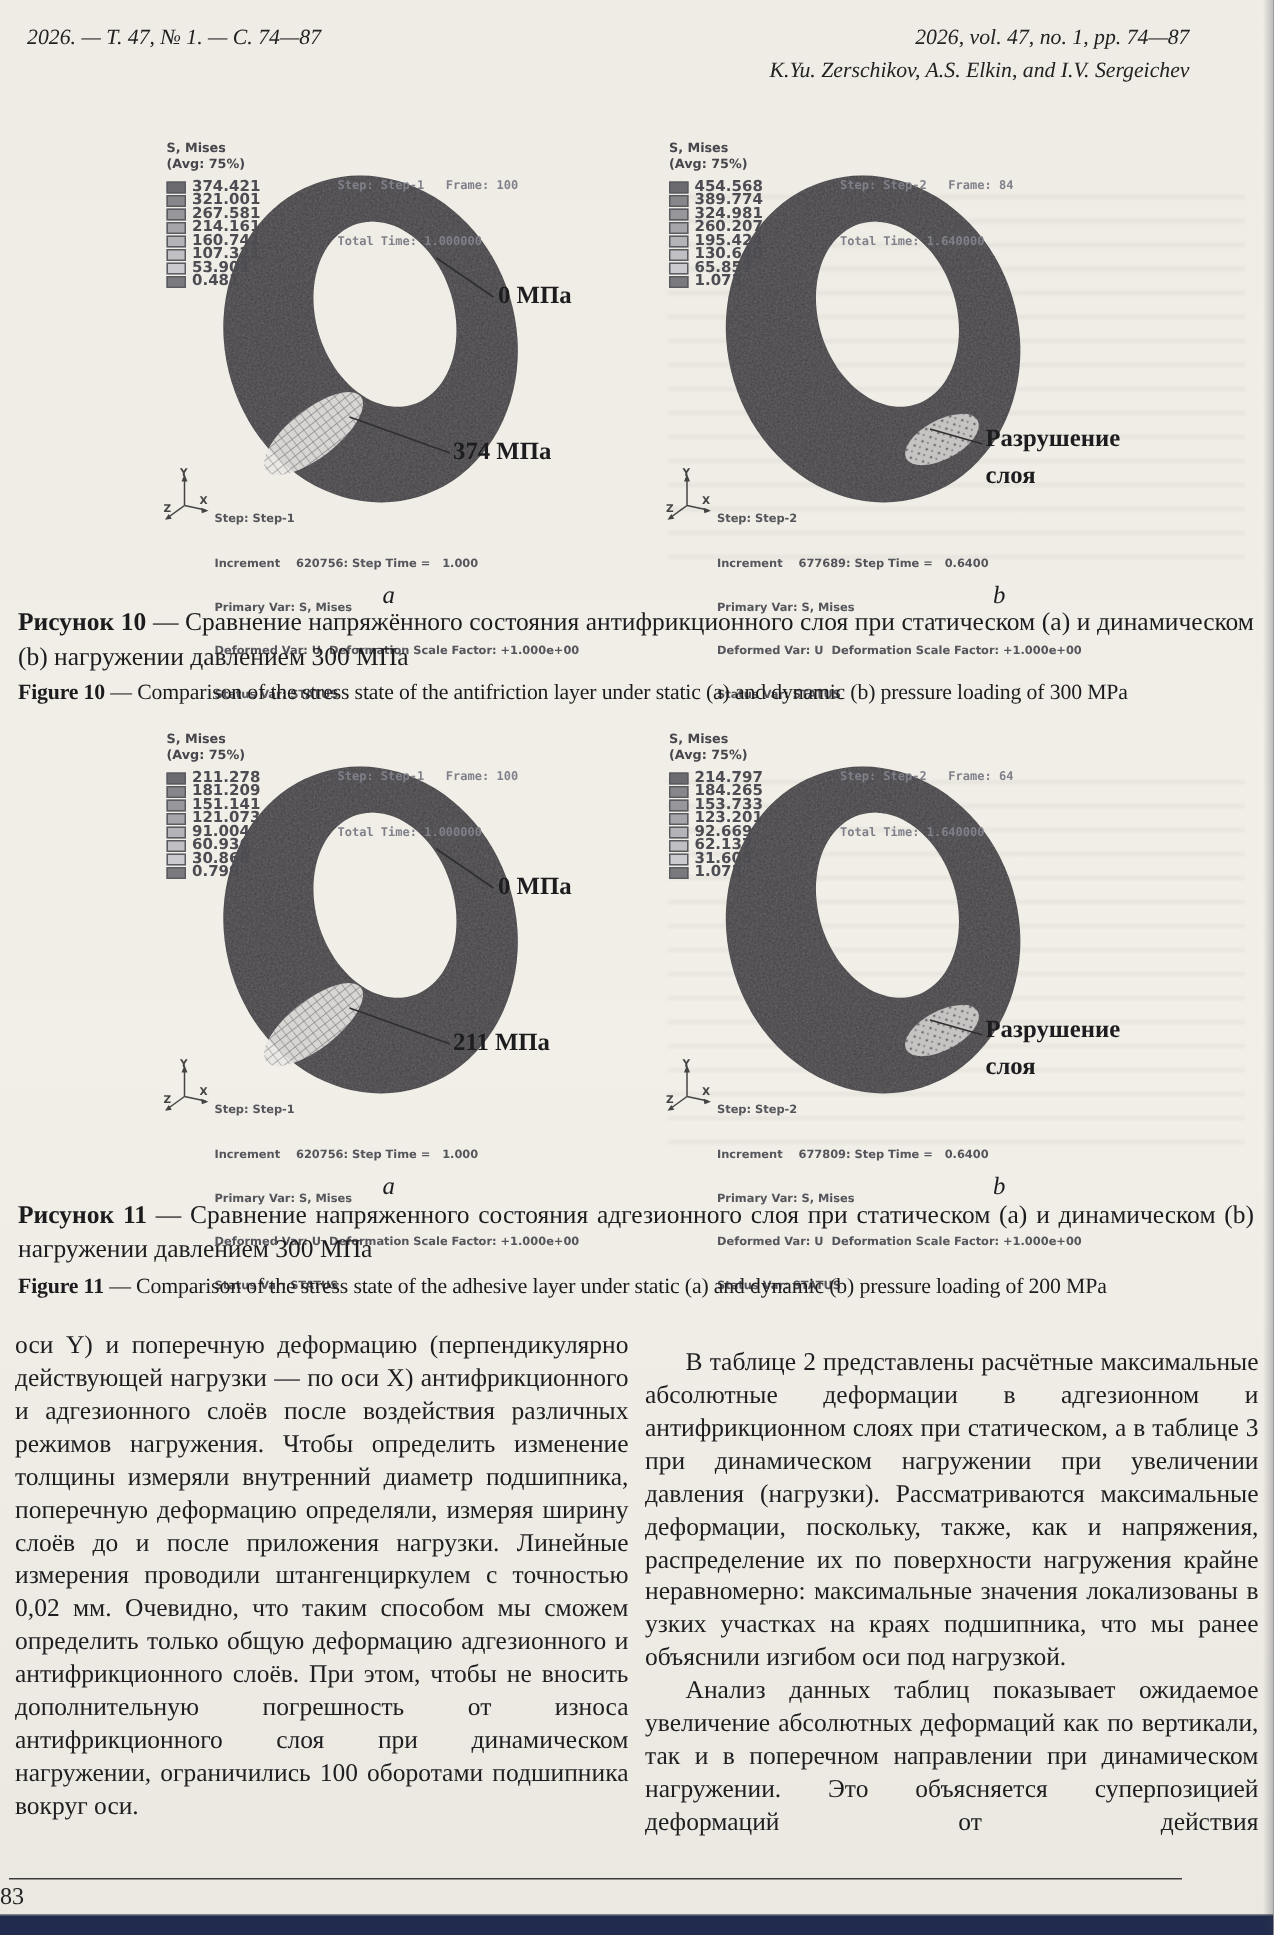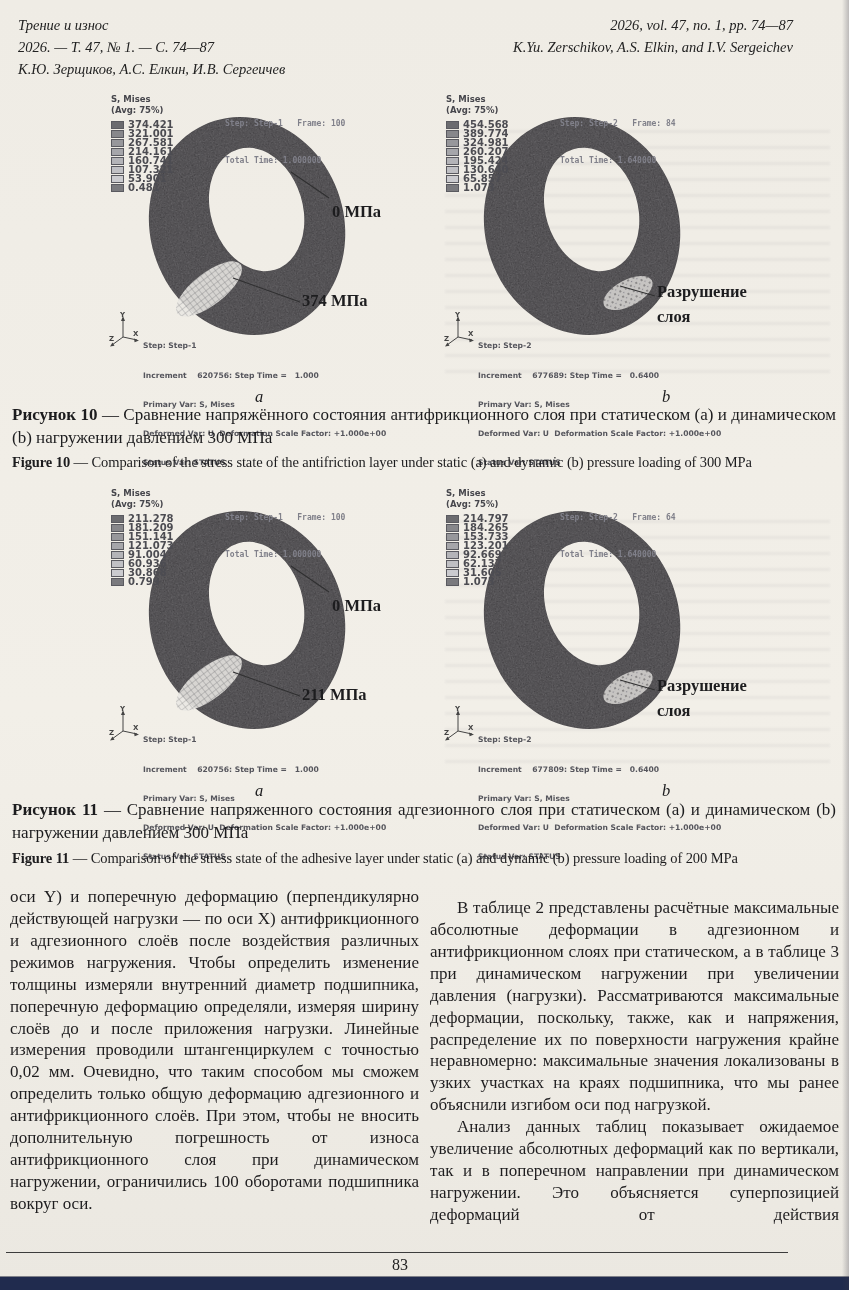--- a/index.html
+++ b/index.html
@@ -35,41 +35,41 @@
   .lrow:nth-child(7) .lcell{background:#cbcbcf;}
   .lrow:nth-child(8) .lcell{background:#7a7a7e;}
   .lval{font-size:10px;color:#4c4c52;}
   .step-header{position:absolute;left:120px;top:5px;font-family:"DejaVu Sans Mono",monospace;
           font-size:8px;color:#80808a;line-height:1.55;white-space:pre;}
   .result-footer{position:absolute;left:38px;top:234px;font-family:"DejaVu Sans",sans-serif;
           font-size:7.6px;color:#55555c;line-height:1.28;white-space:pre;}
   .axis-triad{position:absolute;left:4px;top:222px;}
   .triad-txt{font-family:"DejaVu Sans",sans-serif;font-size:7px;fill:#444;}
   .ring-label{position:absolute;font-size:16.5px;color:#1d1d1f;white-space:nowrap;}
-  .label-zero{left:227px;top:114px;}
+  .label-zero{left:227px;top:99px;}
   .label-max{left:197px;top:203px;}
   .label-damage{left:217px;top:192px;line-height:1.5;}
   .panel-letter{position:absolute;font-style:italic;font-size:16.5px;color:#1d1d1f;}
 
   
   .caption{position:absolute;left:12px;width:824px;font-size:17px;line-height:1.33;text-align:justify;}
   .cap-label{font-weight:bold;}
   .caption-en{font-size:14.5px;letter-spacing:-0.1px;white-space:nowrap;width:auto;text-align:left;}
 
   
   .bodycol{position:absolute;width:409px;font-size:17px;line-height:1.29;text-align:justify;color:#1e1d1f;}
   .bodycol p{margin:0;}
   .bodycol p.indent{text-indent:27px;}
   .stretch-last{text-align-last:justify;}
   #leftcol{left:10px;top:886px;}
   #rightcol{left:430px;top:886px;margin-top:11px;}
 
   
   .footer-rule{position:absolute;left:6px;top:1252px;width:782px;border-top:1.5px solid #3c3c3c;}
-  .page-number{position:absolute;left:0;top:1256px;width:800px;text-align:center;font-size:16px;color:#222;}
+  .page-number{position:absolute;left:0;top:1256px;width:800px;font-size:16px;color:#222;}
 </style>
 </head>
 <body>
 
 <svg width="0" height="0" style="position:absolute">
   <defs>
     <pattern id="meshpat" width="5" height="5" patternUnits="userSpaceOnUse">
       <rect width="5" height="5" fill="#e9e7e3"></rect>
       <path d="M0 0H5M0 0V5" stroke="#8b8b8f" stroke-width="0.8"></path>
     </pattern>
@@ -85,23 +85,21 @@
     </filter>
   </defs>
 </svg>
 
 <div class="page">
 
   <div class="bleed" style="left:445px;top:130px;width:385px;height:250px;"></div>
   <div class="bleed" style="left:445px;top:520px;width:385px;height:250px;"></div>
 
   <div class="hdr hdr-left">
-    <div>Трение и износ</div>
     <div>2026. — Т. 47, № 1. — С. 74—87</div>
-    <div>К.Ю. Зерщиков, А.С. Елкин, И.В. Сергеичев</div>
   </div>
   <div class="hdr hdr-right">
     <div>2026, vol. 47, no. 1, pp. 74—87</div>
     <div>K.Yu. Zerschikov, A.S. Elkin, and I.V. Sergeichev</div>
   </div>
 
   <div class="panel" style="left:105px;top:88px;">
     <svg class="scene" width="332" height="312" viewBox="0 0 332 312">
       <g transform="rotate(-17 142 138)">
         <path d="M142,28 a97,110 0 1,0 0.1,0 z M156,62 a46,63 0 1,0 0.1,0 z" fill="#39373a" fill-rule="evenodd"></path>

